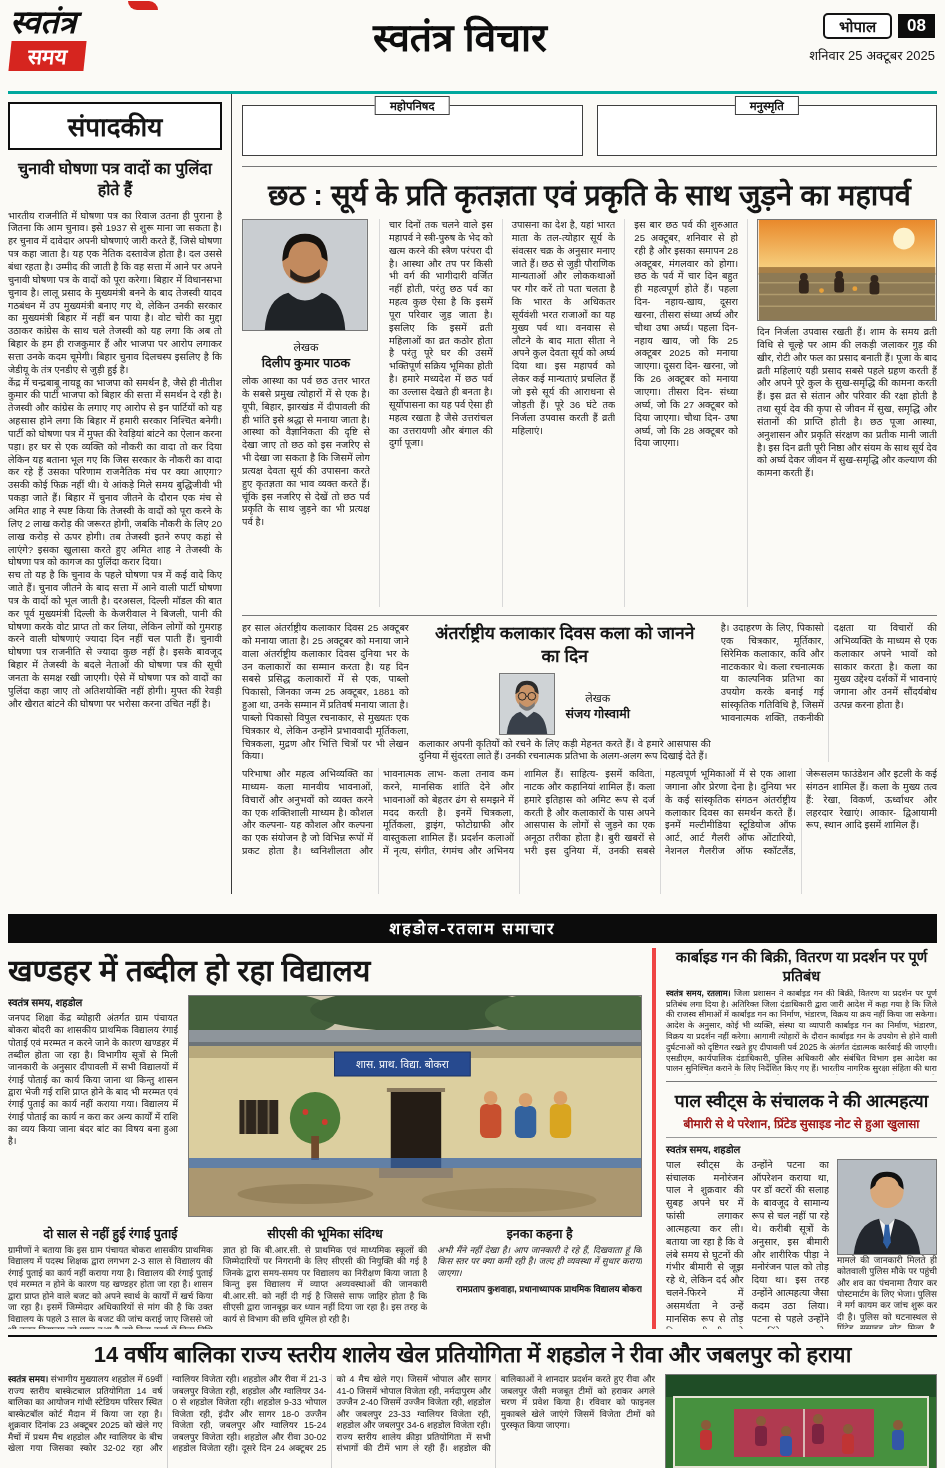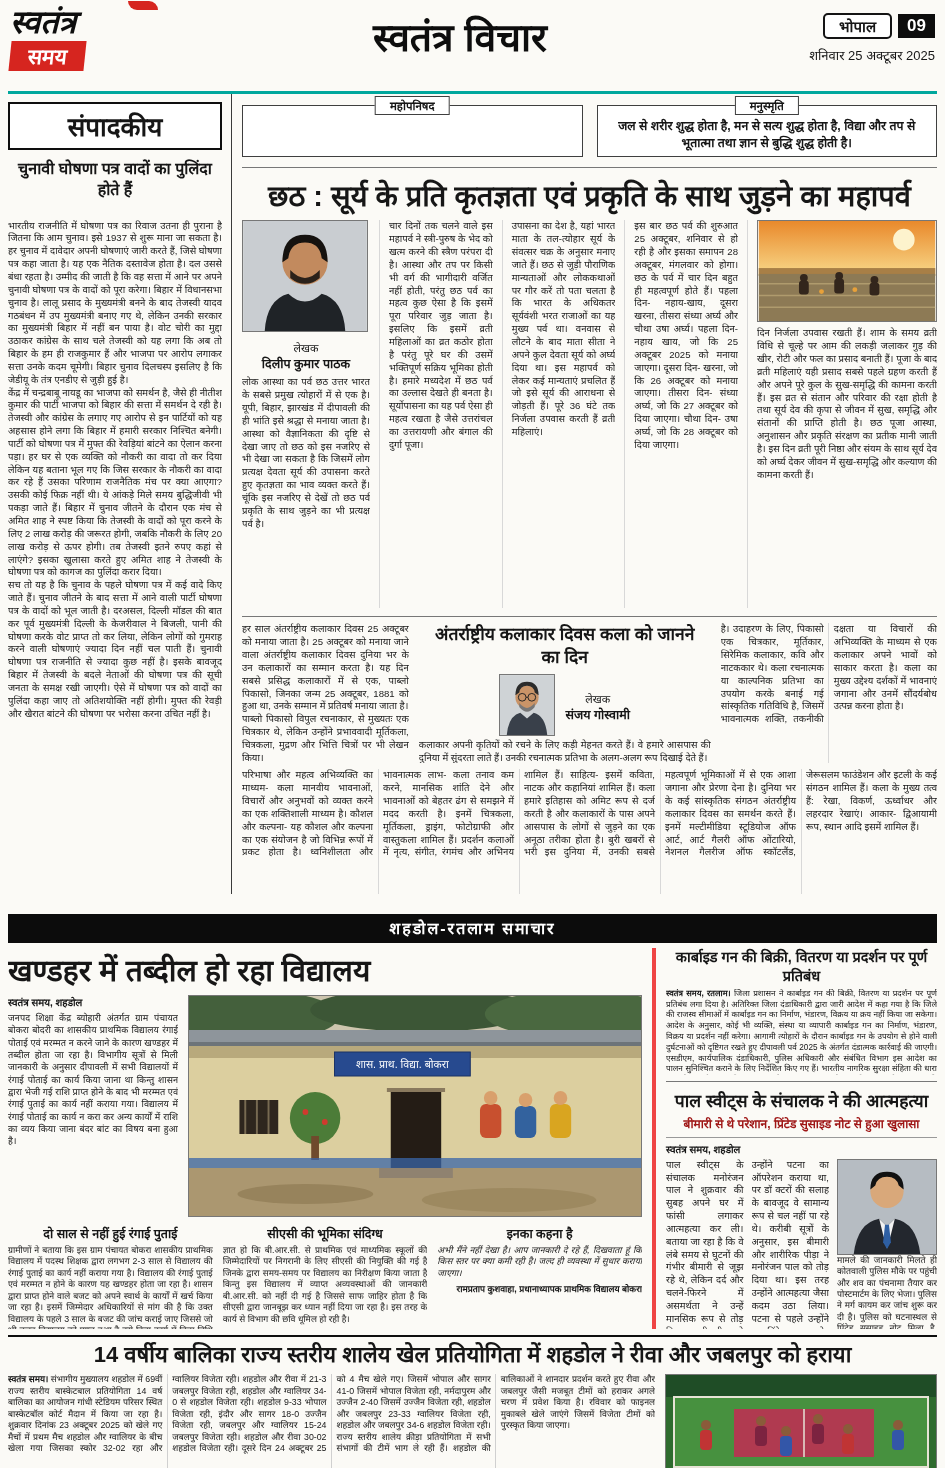--- a/index.html
+++ b/index.html
@@ -22,21 +22,21 @@
 .page-num{background:#0d0d0d;color:#fff;font-size:17px;font-weight:800;padding:2px 9px}
 .edition-date{font-size:13px;font-weight:400;margin-top:7px;text-align:right}
 
 .btext{font-size:9.6px;line-height:1.34;text-align:justify;overflow:hidden;white-space:pre-line;color:#1b1b1b}
 .byline{font-size:10px;font-weight:800;margin-bottom:3px}
 .inline-byline{font-weight:800}
 
 .top-area{display:flex;height:800px;overflow:hidden}
 .editorial{width:224px;flex:none;border-right:1px solid #3a3a3a;padding:8px 9px 0 0}
 .editorial-box{border:2px solid #0e0e0e;text-align:center;font-size:26px;font-weight:800;padding:4px 0;background:#fff}
-.editorial-head{font-size:16px;font-weight:800;line-height:1.3;margin:9px 0 19px;text-align:center}
+.editorial-head{font-size:16px;font-weight:800;line-height:1.3;margin:9px 0 9px;text-align:center}
 .editorial-body{height:660px}
 .main-right{flex:1;padding:6px 0 0 10px;display:flex;flex-direction:column;overflow:hidden}
 .quotes-row{display:flex;gap:14px;height:62px;margin-top:5px}
 .quote-box{flex:1;border:1.5px solid #3f3f3f;position:relative;padding:12px 12px 4px;background:#fff}
 .quote-label{position:absolute;top:-10px;left:50%;transform:translateX(-50%);background:#fff;border:1.5px solid #3f3f3f;font-size:11.5px;font-weight:800;padding:1px 14px;white-space:nowrap}
 .quote-text{font-size:12.3px;font-weight:700;line-height:1.4;text-align:center}
 .chhath{border-top:1px solid #777;margin-top:10px}
 .chhath-head{font-size:29px;font-weight:800;text-align:center;padding:7px 0 6px;white-space:nowrap;overflow:hidden}
 .chhath-content{display:flex;gap:9px;height:388px;overflow:hidden}
 .ncol{flex:1;overflow:hidden}
@@ -99,21 +99,21 @@
       <div class="logo-top">स्वतंत्र</div>
       <span class="logo-flag"></span>
       <div class="logo-bottom">समय</div>
     </div>
     <div class="mast-center">
       <div class="mast-title">स्वतंत्र विचार</div>
     </div>
     <div class="mast-right">
       <div class="city-row">
         <span class="city-pill">भोपाल</span>
-        <span class="page-num">09</span>
+        <span class="page-num">08</span>
       </div>
       <div class="edition-date">शनिवार 25 अक्टूबर 2025</div>
     </div>
   </header>
 
   <div class="top-area">
     <aside class="editorial">
       <div class="editorial-box">संपादकीय</div>
       <h2 class="editorial-head">चुनावी घोषणा पत्र वादों का पुलिंदा होते हैं</h2>
       <div class="editorial-body btext">भारतीय राजनीति में घोषणा पत्र का रिवाज उतना ही पुराना है जितना कि आम चुनाव। इसे 1937 से शुरू माना जा सकता है। हर चुनाव में दावेदार अपनी घोषणाएं जारी करते हैं, जिसे घोषणा पत्र कहा जाता है। यह एक नैतिक दस्तावेज होता है। दल उससे बंधा रहता है। उम्मीद की जाती है कि वह सत्ता में आने पर अपने चुनावी घोषणा पत्र के वादों को पूरा करेगा। बिहार में विधानसभा चुनाव है। लालू प्रसाद के मुख्यमंत्री बनने के बाद तेजस्वी यादव गठबंधन में उप मुख्यमंत्री बनाए गए थे, लेकिन उनकी सरकार का मुख्यमंत्री बिहार में नहीं बन पाया है। वोट चोरी का मुद्दा उठाकर कांग्रेस के साथ चले तेजस्वी को यह लगा कि अब तो बिहार के हम ही राजकुमार हैं और भाजपा पर आरोप लगाकर सत्ता उनके कदम चूमेगी। बिहार चुनाव दिलचस्प इसलिए है कि जेडीयू के तंत्र एनडीए से जुड़ी हुई है।
@@ -121,21 +121,20 @@
 सच तो यह है कि चुनाव के पहले घोषणा पत्र में कई वादे किए जाते हैं। चुनाव जीतने के बाद सत्ता में आने वाली पार्टी घोषणा पत्र के वादों को भूल जाती है। दरअसल, दिल्ली मॉडल की बात कर पूर्व मुख्यमंत्री दिल्ली के केजरीवाल ने बिजली, पानी की घोषणा करके वोट प्राप्त तो कर लिया, लेकिन लोगों को गुमराह करने वाली घोषणाएं ज्यादा दिन नहीं चल पाती हैं। चुनावी घोषणा पत्र राजनीति से ज्यादा कुछ नहीं है। इसके बावजूद बिहार में तेजस्वी के बदले नेताओं की घोषणा पत्र की सूची जनता के समक्ष रखी जाएगी। ऐसे में घोषणा पत्र को वादों का पुलिंदा कहा जाए तो अतिशयोक्ति नहीं होगी। मुफ्त की रेवड़ी और खैरात बांटने की घोषणा पर भरोसा करना उचित नहीं है।</div>
     </aside>
 
     <div class="main-right">
       <div class="quotes-row">
         <div class="quote-box">
           <span class="quote-label">महोपनिषद</span>
         </div>
         <div class="quote-box">
           <span class="quote-label">मनुस्मृति</span>
-          <div class="quote-text">जल से शरीर शुद्ध होता है, मन से सत्य शुद्ध होता है, विद्या और तप से भूतात्मा तथा ज्ञान से बुद्धि शुद्ध होती है।</div>
         </div>
       </div>
 
       <article class="chhath">
         <h1 class="chhath-head">छठ : सूर्य के प्रति कृतज्ञता एवं प्रकृति के साथ जुड़ने का महापर्व</h1>
         <div class="chhath-content">
           <div class="ncol author-col">
             <svg class="portrait" width="126" height="112" viewBox="0 0 126 112">
               <rect width="126" height="112" fill="#c9cdd1"></rect>
               <circle cx="63" cy="42" r="23" fill="#c28a5e"></circle>

